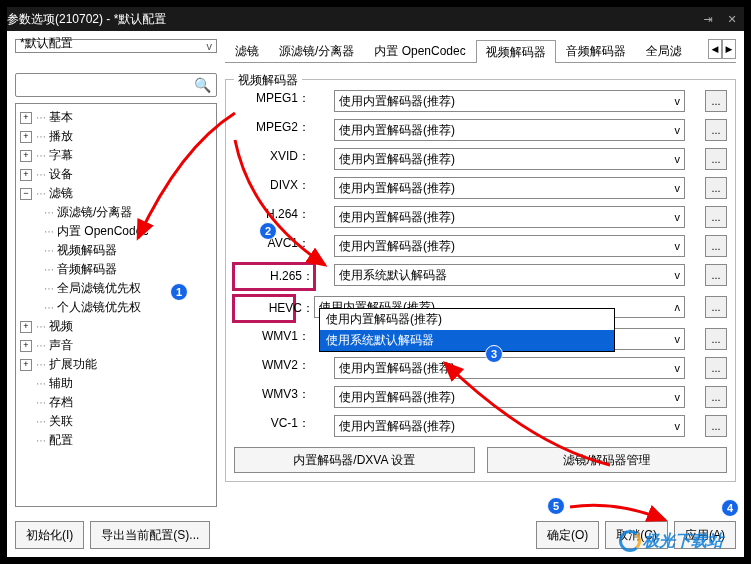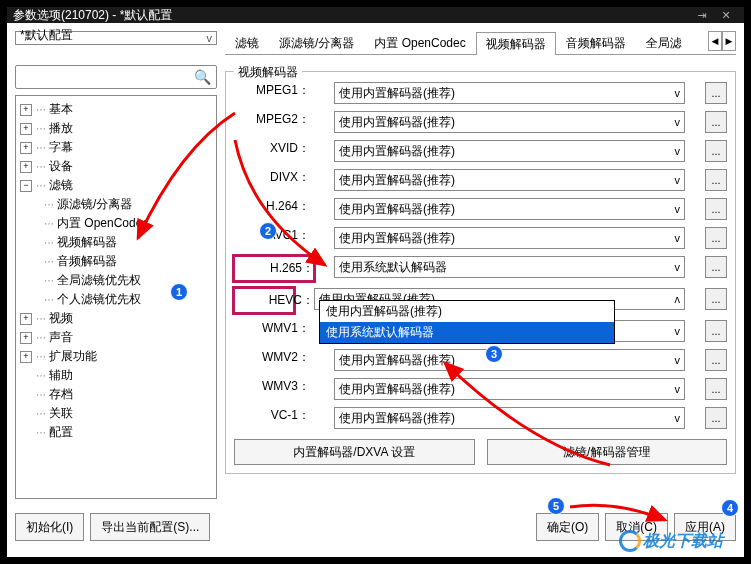--- a/index.html
+++ b/index.html
@@ -1,18 +1,18 @@
 <!DOCTYPE html>
 <html><head>
 <meta charset="utf-8">
 <style>
 * { box-sizing: border-box; margin: 0; padding: 0; font-family: "Microsoft YaHei", "SimSun", sans-serif; }
 body { background: #000; width: 751px; height: 564px; position: relative; overflow: hidden; }
 .window { position: absolute; left: 6px; top: 6px; width: 739px; height: 552px; background: #fff; border: 1px solid #000; }
-.titlebar { height: 16px; background: #1a1a1a; color: #fff; display: flex; align-items: center; padding: 0 6px; font-size: 12px; }
+.titlebar { height: 24px; background: #1a1a1a; color: #fff; display: flex; align-items: center; padding: 0 0; font-size: 12px; }
 .titlebar-text { flex: 1; }
 .titlebar-btn { width: 24px; height: 20px; display: flex; align-items: center; justify-content: center; cursor: pointer; color: #aaa; font-size: 11px; }
 .body { padding: 8px; height: calc(100% - 24px); display: flex; flex-direction: column; }
 .top-row { display: flex; gap: 8px; margin-bottom: 4px; }
 .combo { height: 14px; border: 1px solid #888; background: #fff; display: flex; align-items: flex-end; padding: 0 4px; font-size: 12px; position: relative; }
 .combo .v { margin-left: auto; font-size: 11px; color: #555; }
 .profile-combo { width: 202px; }
 .tabs { flex: 1; display: flex; border-bottom: 1px solid #999; height: 24px; position: relative; }
 .tab { padding: 3px 9px; font-size: 12px; border: 1px solid transparent; border-bottom: none; cursor: pointer; white-space: nowrap; }
 .tab.active { border-color: #999; background: #fff; position: relative; top: 1px; }

